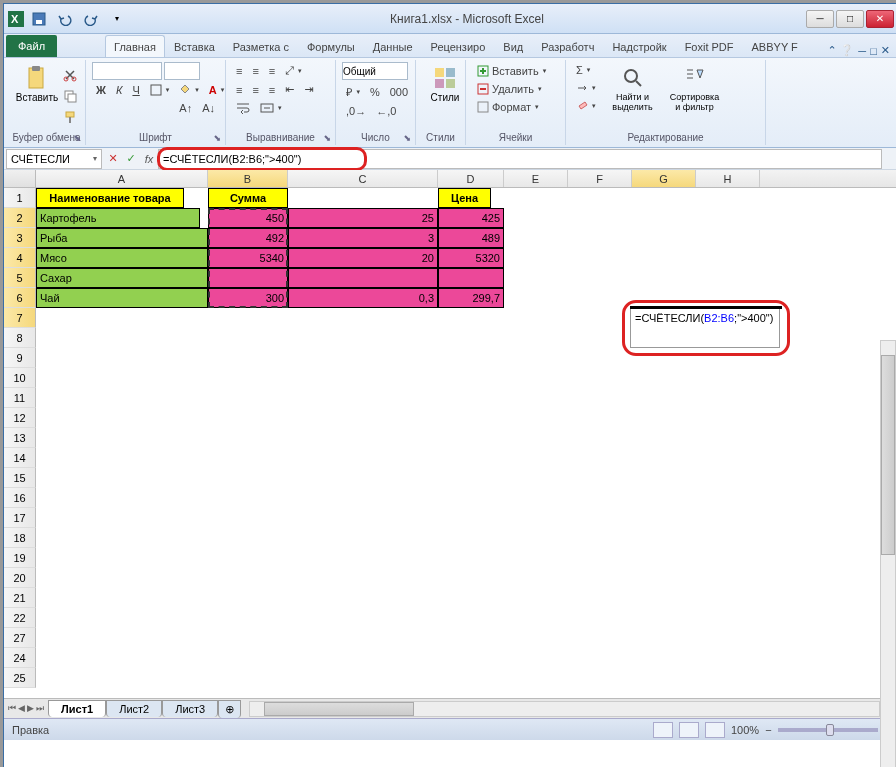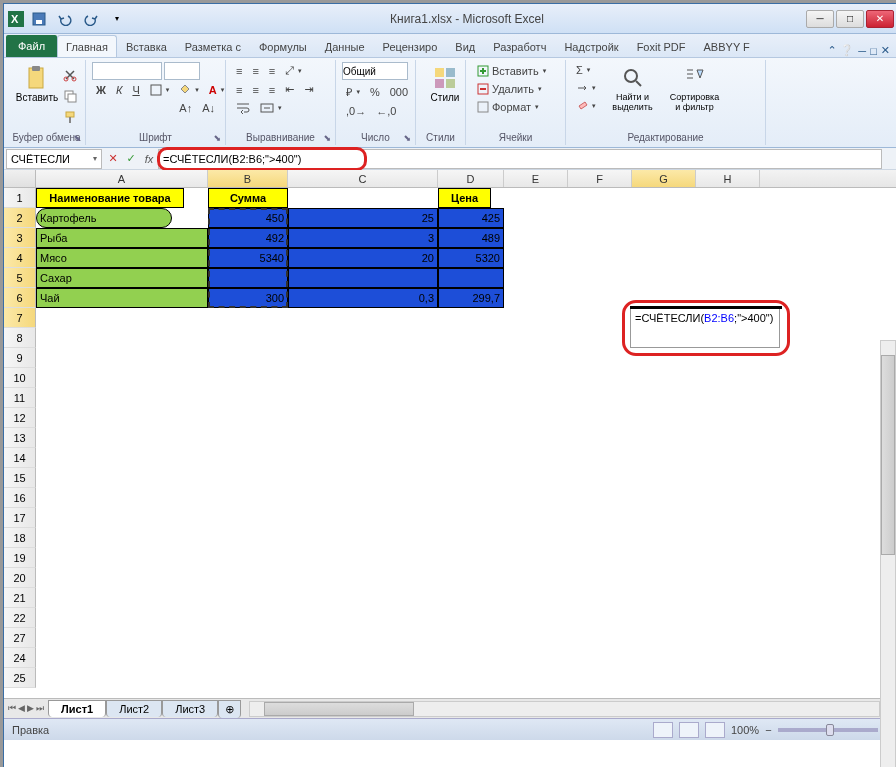--- a/index.html
+++ b/index.html
@@ -14,21 +14,21 @@
 .titlebar .qat-btn { width: 22px; height: 22px; display: flex; align-items: center; justify-content: center; cursor: pointer; }
 .titlebar .title-text { flex: 1; text-align: center; font-size: 12px; color: #444; }
 .win-controls { display: flex; gap: 2px; }
 .win-btn { width: 28px; height: 18px; display: flex; align-items: center; justify-content: center; border-radius: 2px; cursor: pointer; background: linear-gradient(#f5f5f5, #ddd); border: 1px solid #aaa; font-size: 10px; }
 .win-btn.close { background: linear-gradient(#e67, #c23); color: #fff; border-color: #a23; }
 
 
 .ribbon-tabs { height: 24px; background: linear-gradient(#e8eff9, #dbe7f6); display: flex; align-items: end; padding: 0 2px; border-bottom: 1px solid #b5c8e0; }
 .file-tab { background: #217346; color: #fff; padding: 4px 12px; font-size: 11px; height: 22px; display: flex; align-items: center; border-radius: 2px 2px 0 0; cursor: pointer; }
 .ribbon-tab { padding: 4px 8px; font-size: 11px; color: #444; cursor: pointer; border: 1px solid transparent; border-bottom: none; height: 22px; display: flex; align-items: center; }
-.ribbon-tab.active { background: #f3f7fc; border-color: #b5c8e0; border-radius: 3px 3px 0 0; }
+.ribbon-tab.active { background: #f3f7fc; border-color: #b5c8e0; border-radius: 3px 3px 0 0; margin-left: 48px; }
 .ribbon-help { margin-left: auto; display: flex; gap: 4px; align-items: center; padding-right: 6px; }
 .ribbon-help span { cursor: pointer; color: #2a5a8a; font-size: 11px; }
 
 
 .ribbon { height: 90px; background: linear-gradient(#f3f7fc, #e4edf8); border-bottom: 1px solid #9db8d8; display: flex; padding: 2px 4px; }
 .ribbon-group { border-right: 1px solid #c8d6e8; padding: 2px 6px; display: flex; flex-direction: column; position: relative; }
 .ribbon-group-label { position: absolute; bottom: 2px; left: 0; right: 0; text-align: center; font-size: 10px; color: #556; }
 .ribbon-group-label .launcher { position: absolute; right: 4px; bottom: 0; font-size: 9px; color: #668; cursor: pointer; }
 .ribbon-row { display: flex; align-items: center; gap: 2px; }
 .rbtn { padding: 2px 4px; font-size: 11px; color: #444; cursor: pointer; border-radius: 2px; display: flex; align-items: center; gap: 2px; }
@@ -53,21 +53,21 @@
 .col-h { border-right: 1px solid #ccc; display: flex; align-items: center; justify-content: center; font-size: 11px; color: #333; cursor: pointer; background: linear-gradient(#f6f6f6, #e8e8e8); }
 .col-h.sel { background: linear-gradient(#fce9a8, #f5d87c); }
 .grid { display: flex; height: 510px; }
 .row-headers { width: 32px; }
 .row-h { height: 20px; border-bottom: 1px solid #ddd; border-right: 1px solid #bbb; display: flex; align-items: center; justify-content: center; font-size: 11px; background: linear-gradient(to right, #f6f6f6, #e8e8e8); cursor: pointer; }
 .row-h.sel { background: linear-gradient(to right, #fce9a8, #f5d87c); }
 .cells { position: relative; flex: 1; }
 .cell { position: absolute; height: 20px; border-right: 1px solid #d4d4d4; border-bottom: 1px solid #d4d4d4; padding: 0 3px; font-size: 11px; display: flex; align-items: center; overflow: hidden; }
 .cell.header-cell { background: #ffff00; font-weight: bold; justify-content: center; border: 1px solid #000; }
 .cell.green-cell { background: #92d050; border: 1px solid #000; }
-.cell.data-cell { background: #1d4ed8; border: 1px solid #000; justify-content: flex-end; }
+.cell.data-cell { background: #ec4899; border: 1px solid #000; justify-content: flex-end; }
 .cell.data-cell.empty { justify-content: flex-start; }
 .marching-ants { position: absolute; border: 2px dashed #333; pointer-events: none; }
 .formula-overlay { position: absolute; background: #fff; border: 1px solid #999; padding: 3px 4px; font-size: 11px; font-family: Arial; }
 .formula-overlay .blue { color: #00f; }
 .overlay-highlight { position: absolute; border: 3px solid #d22; border-radius: 14px; pointer-events: none; }
 
 
 .sheet-tabs { height: 20px; background: #e8e8e8; display: flex; align-items: center; border-top: 1px solid #bbb; font-size: 11px; }
 .tab-nav { display: flex; padding: 0 4px; gap: 2px; }
 .tab-nav span { cursor: pointer; font-size: 9px; color: #666; }
@@ -395,21 +395,21 @@
             <div class="row-h">21</div>
             <div class="row-h">22</div>
             <div class="row-h">27</div>
             <div class="row-h">24</div>
             <div class="row-h">25</div>
           </div>
       <div class="cells" id="cells">
             <div class="cell header-cell" style="left: 0px; top: 0px; width: 148px;">Наименование товара</div>
             <div class="cell header-cell" style="left: 172px; top: 0px; width: 80px;">Сумма</div>
             <div class="cell header-cell" style="left: 402px; top: 0px; width: 53px;">Цена</div>
-            <div class="cell green-cell" style="left: 0px; top: 20px; width: 136px; border-radius: 10px;">Картофель</div>
+            <div class="cell green-cell" style="left: 0px; top: 20px; width: 164px;">Картофель</div>
             <div class="cell data-cell" style="left: 172px; top: 20px; width: 80px;">450</div>
             <div class="cell data-cell" style="left: 252px; top: 20px; width: 150px;">25</div>
             <div class="cell data-cell" style="left: 402px; top: 20px; width: 66px;">425</div>
             <div class="cell green-cell" style="left: 0px; top: 40px; width: 172px;">Рыба</div>
             <div class="cell data-cell" style="left: 172px; top: 40px; width: 80px;">492</div>
             <div class="cell data-cell" style="left: 252px; top: 40px; width: 150px;">3</div>
             <div class="cell data-cell" style="left: 402px; top: 40px; width: 66px;">489</div>
             <div class="cell green-cell" style="left: 0px; top: 60px; width: 172px;">Мясо</div>
             <div class="cell data-cell" style="left: 172px; top: 60px; width: 80px;">5340</div>
             <div class="cell data-cell" style="left: 252px; top: 60px; width: 150px;">20</div>

